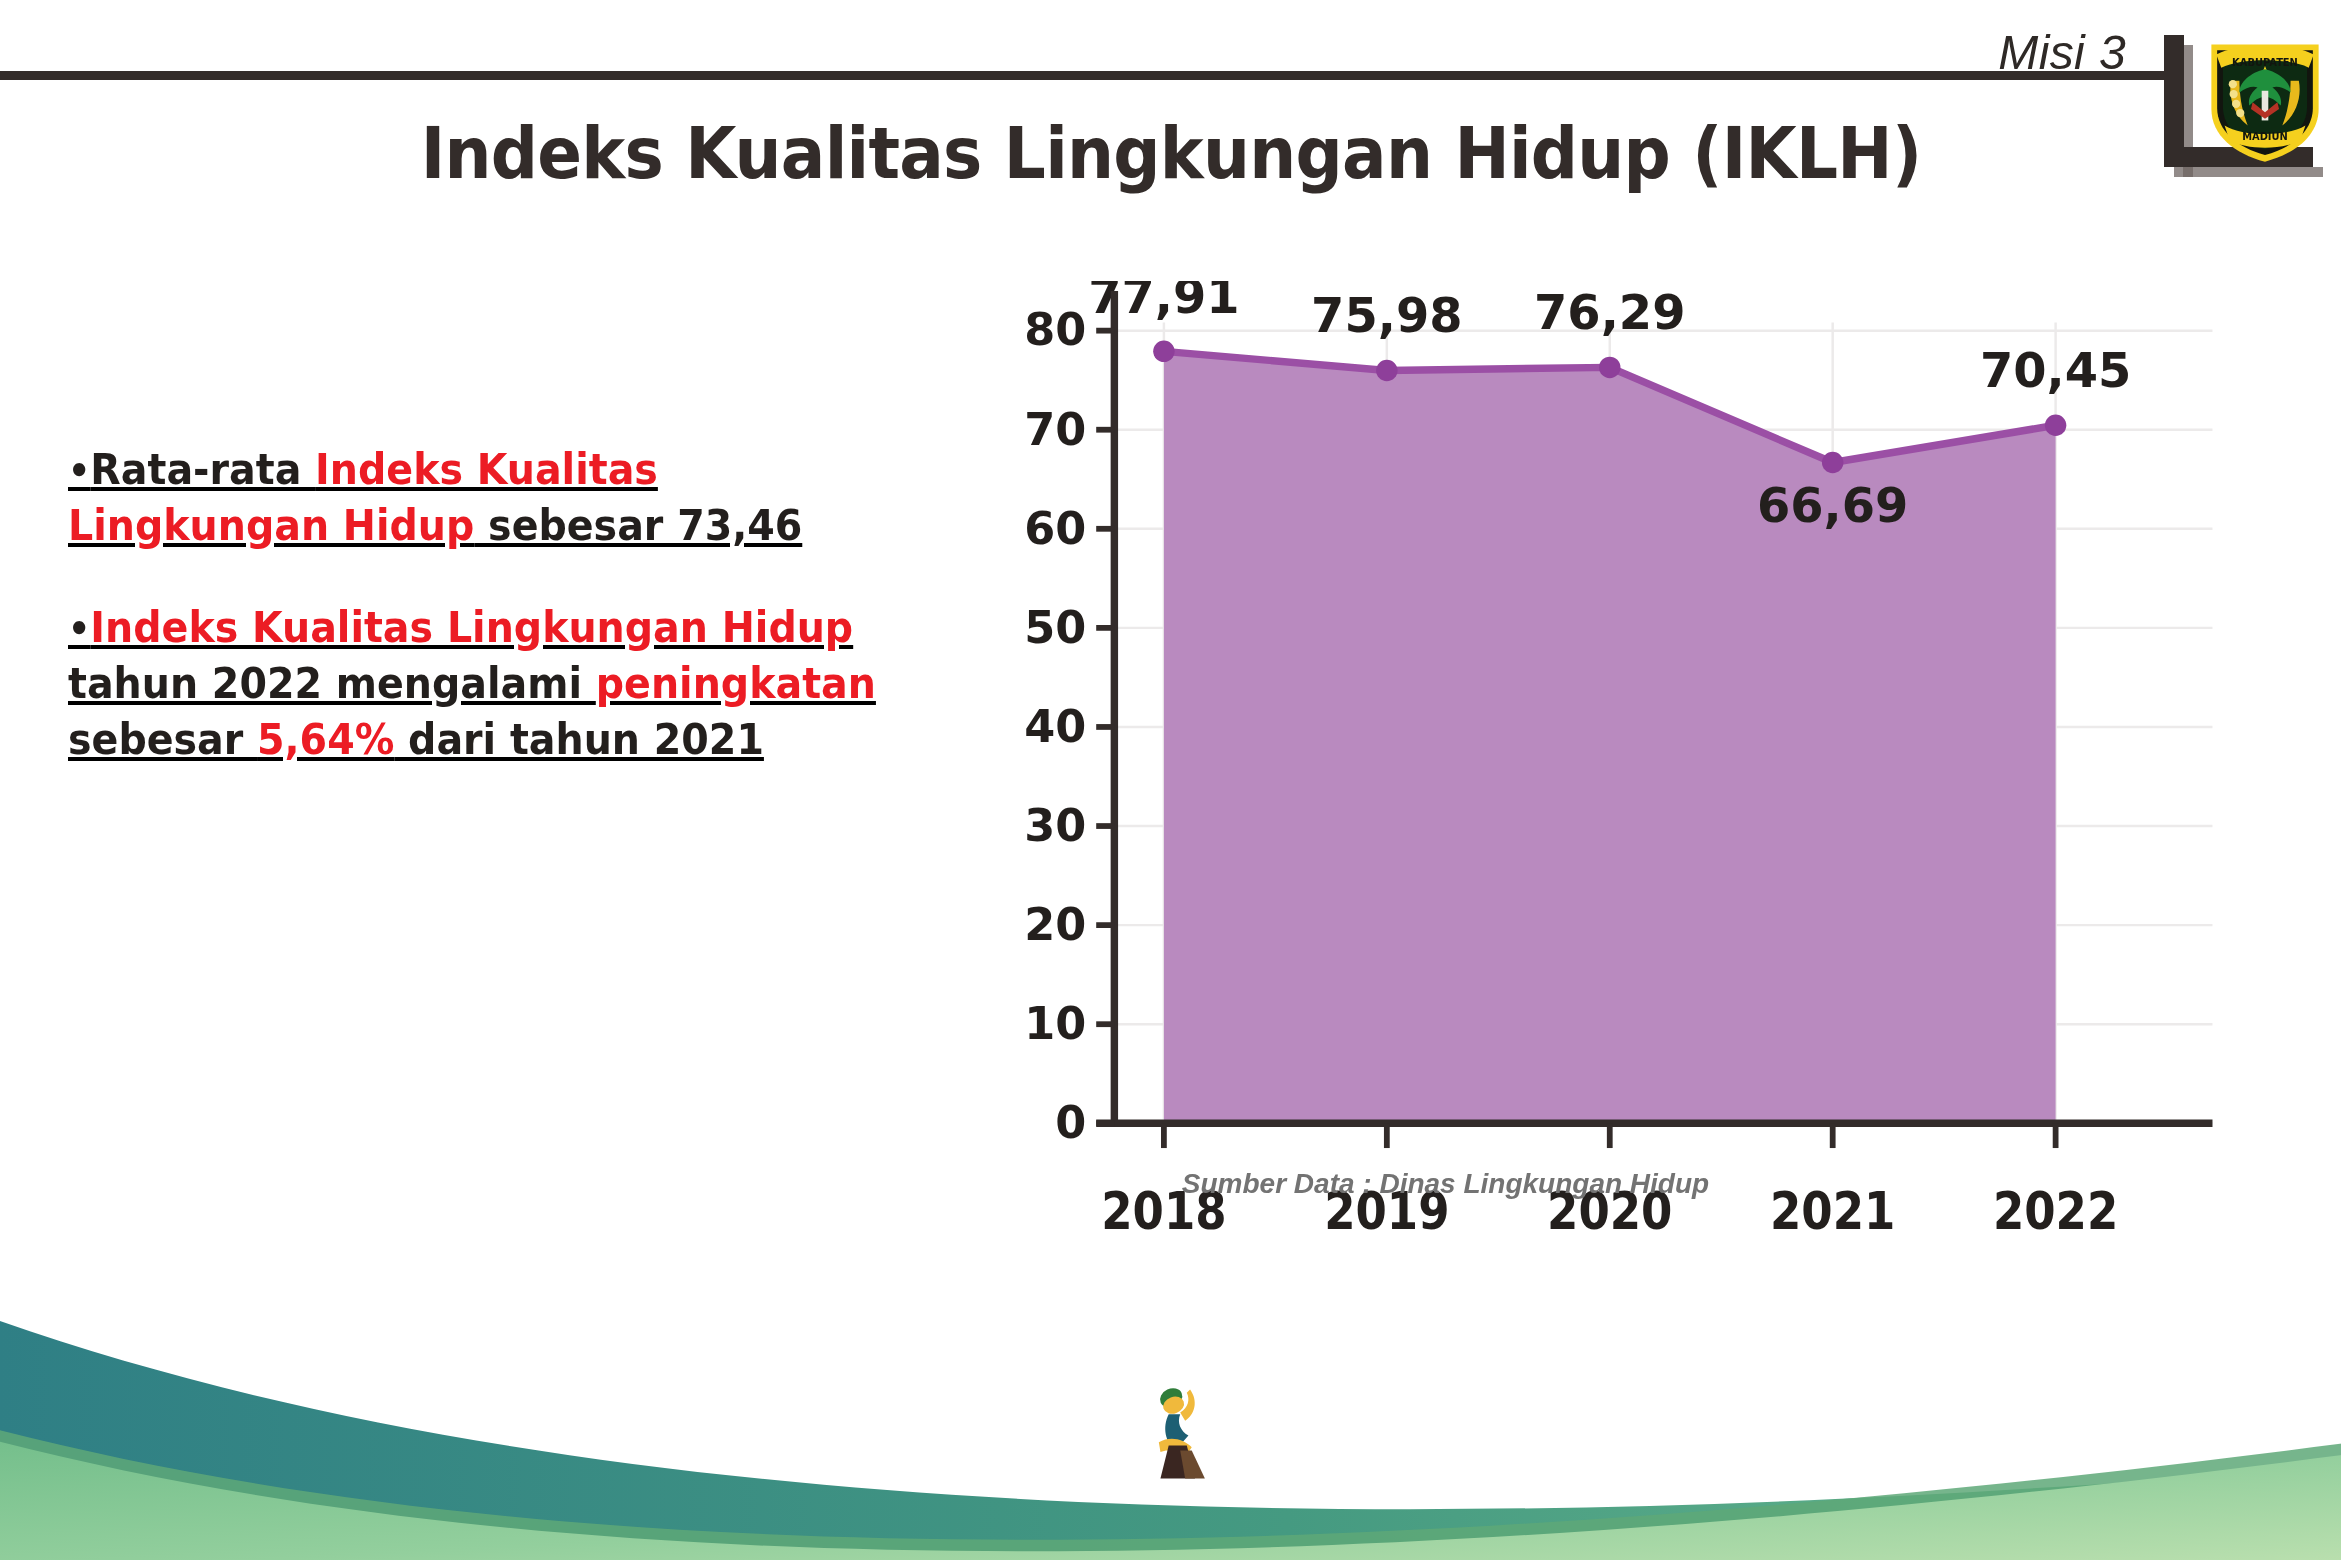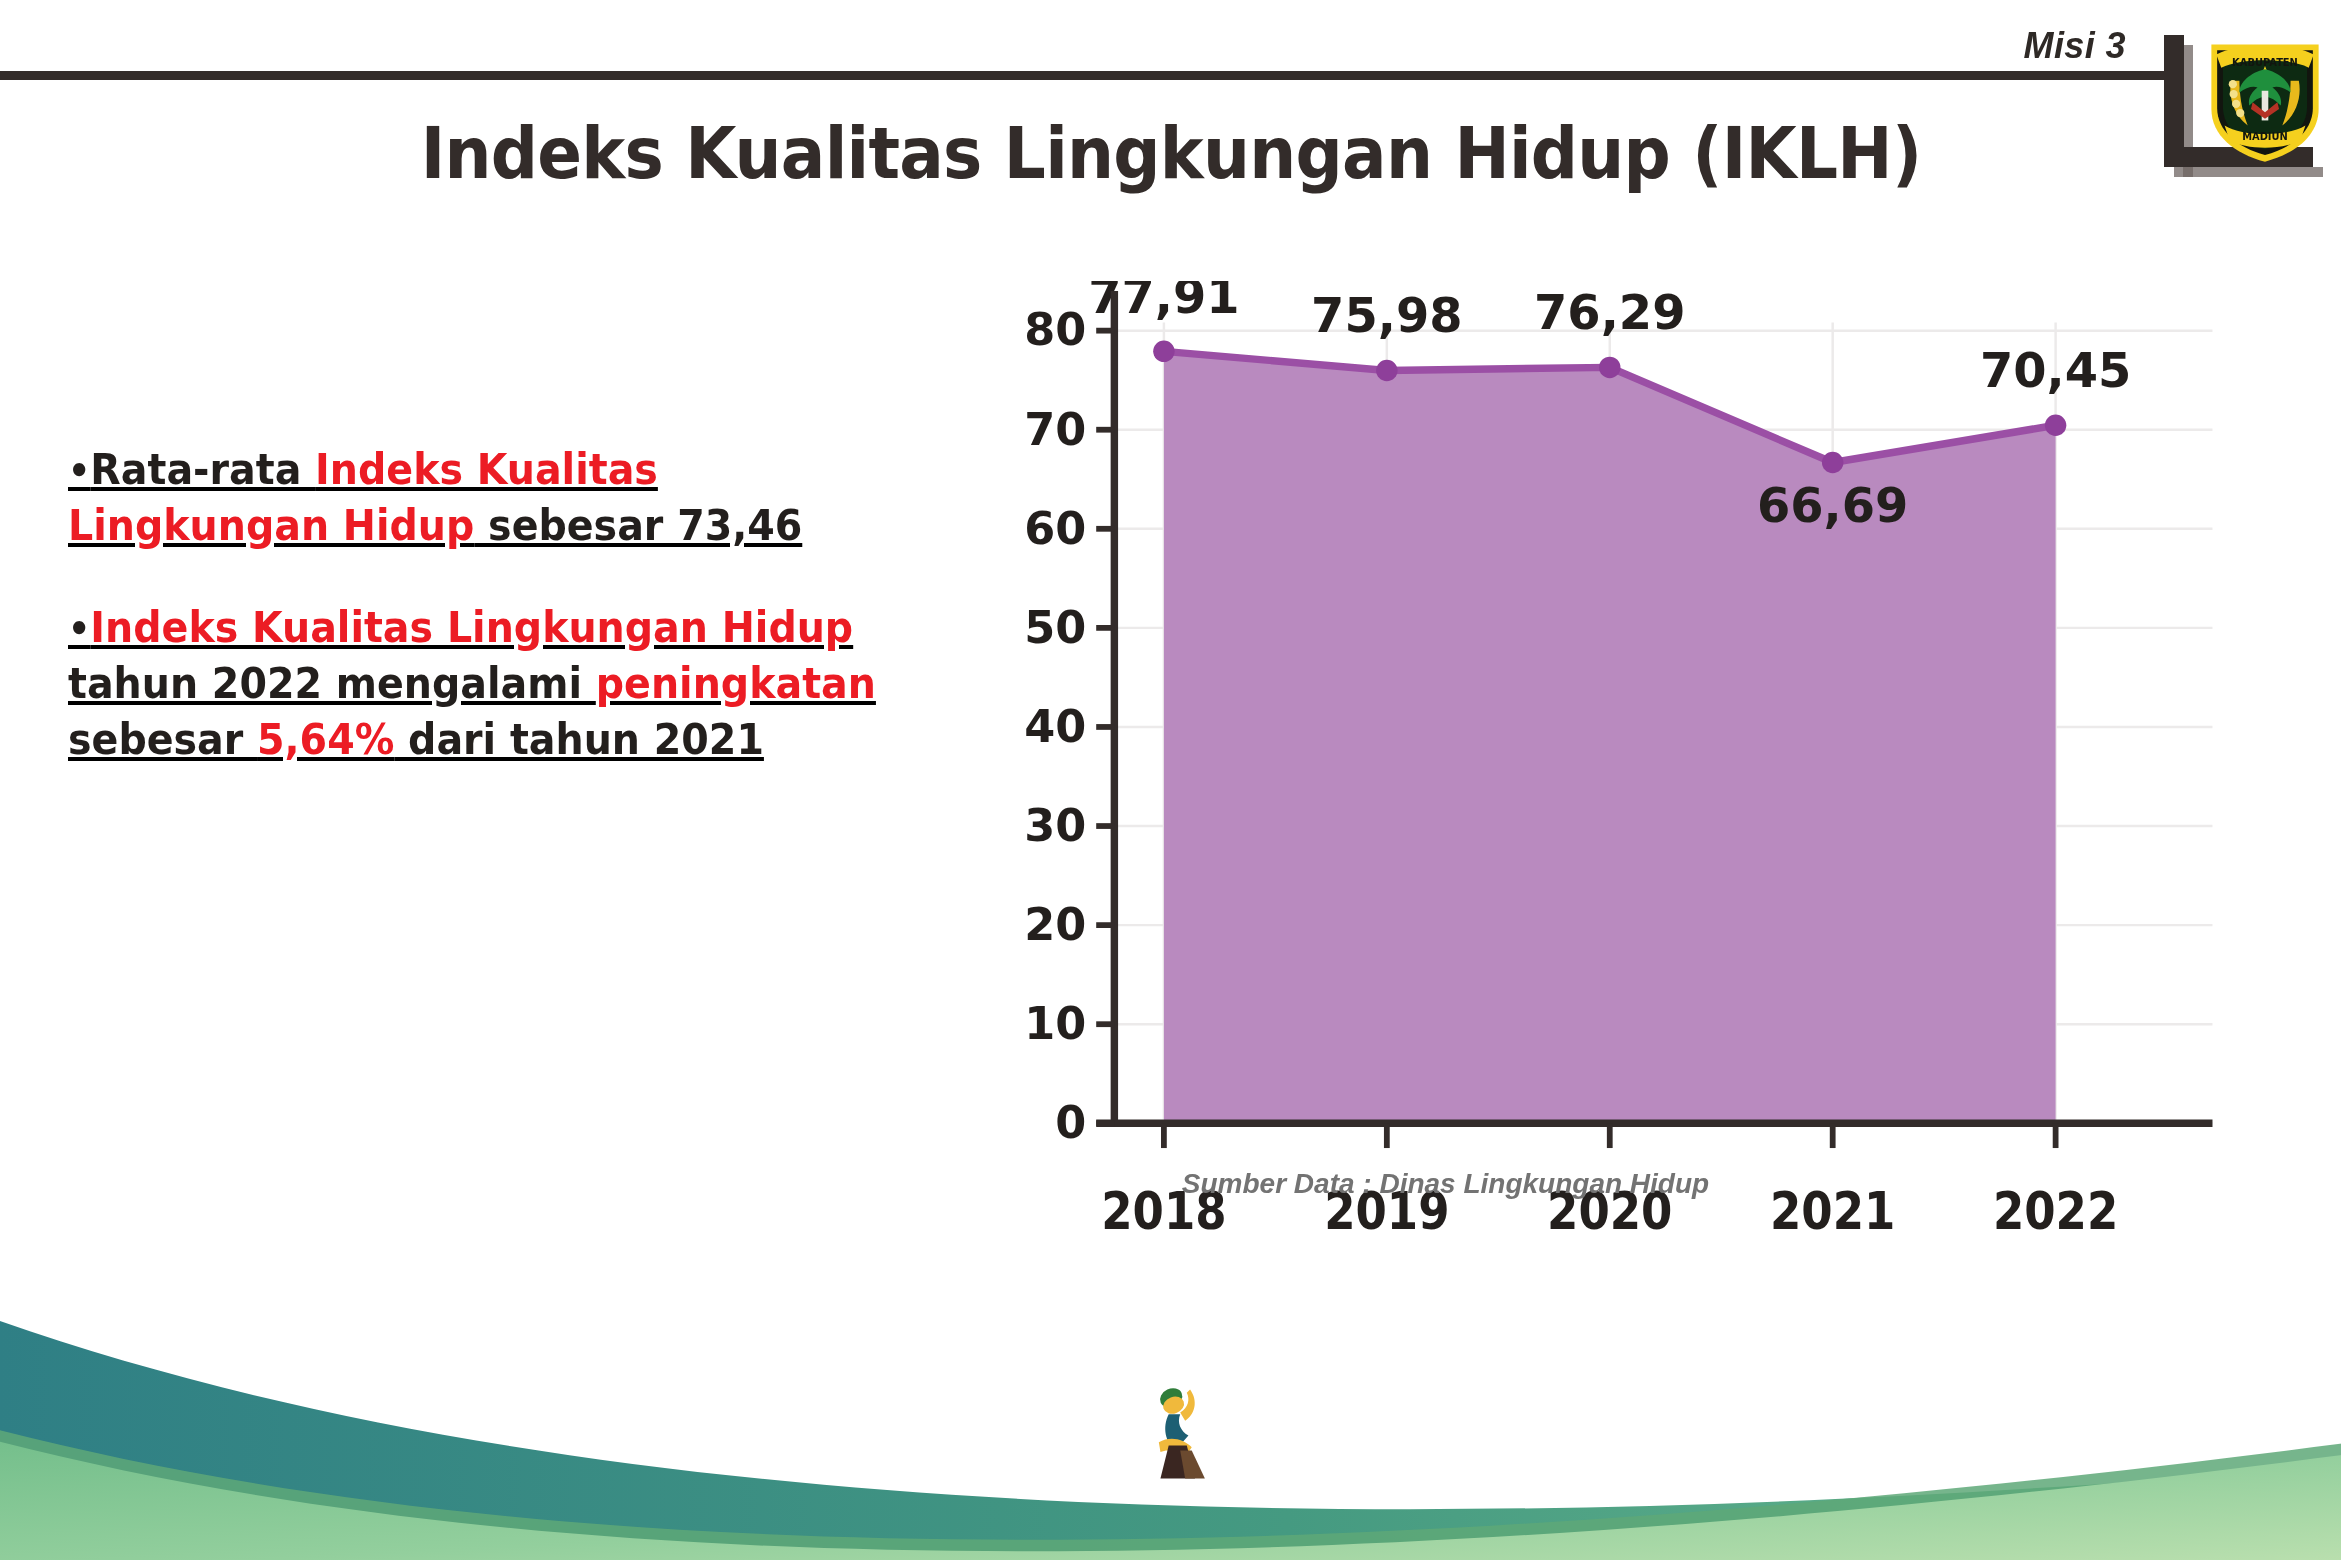--- a/index.html
+++ b/index.html
@@ -5,22 +5,22 @@
   html,body{margin:0;padding:0;background:#fff;}
   body{width:2342px;height:1561px;position:relative;overflow:hidden;
        font-family:"Liberation Sans",sans-serif;-webkit-font-smoothing:antialiased;}
 
   .slide{position:absolute;inset:0;background:#ffffff;}
 
   
   .header-rule{position:absolute;left:0;top:71px;width:2169px;height:9px;
                background:#332c2a;}
   .misi-label{position:absolute;right:216px;top:25px;font-style:italic;
-              font-size:36px;color:#2e2926;font-family:"Liberation Sans",sans-serif;
-              letter-spacing:0.4px;white-space:nowrap;font-weight:bold;}
+              font-size:48px;color:#2e2926;font-family:"Liberation Sans",sans-serif;
+              letter-spacing:0.4px;white-space:nowrap;}
   .corner-bracket{position:absolute;left:2164px;top:35px;width:20px;height:132px;
                   background:#332c2a;}
   .corner-bracket-h{position:absolute;left:2164px;top:147px;width:149px;height:20px;
                     background:#332c2a;}
   .corner-shadow{position:absolute;left:2183px;top:45px;width:10px;height:132px;
                  background:#6e6461;opacity:.75;}
   .corner-shadow-h{position:absolute;left:2174px;top:167px;width:149px;height:10px;
                    background:#6e6461;opacity:.75;}
   .crest{position:absolute;left:2203px;top:33px;width:124px;height:132px;}
 

